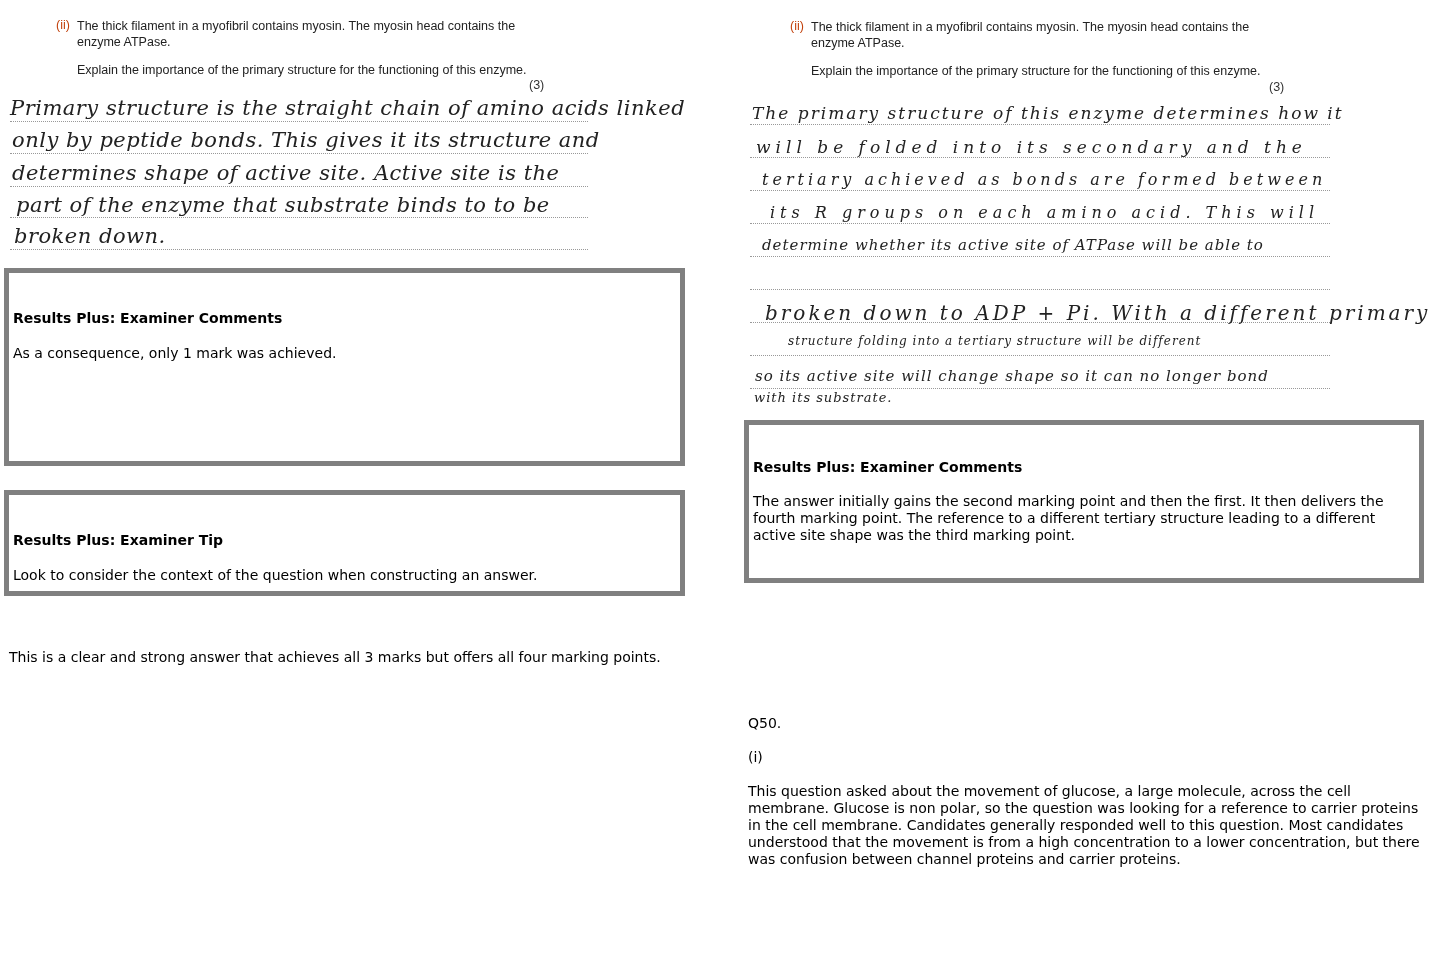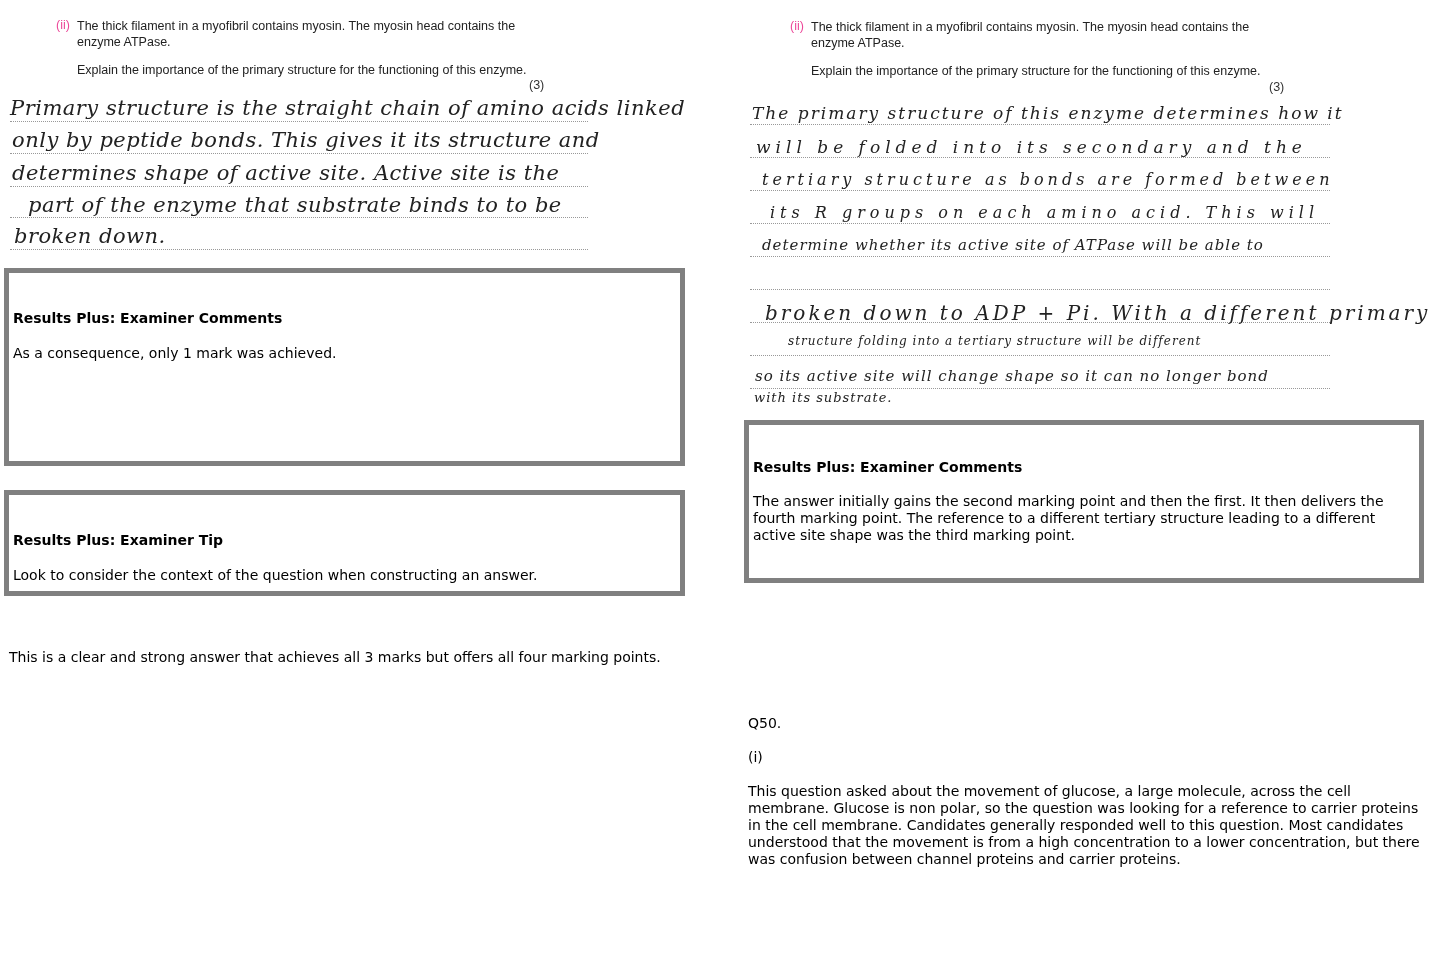--- a/index.html
+++ b/index.html
@@ -5,21 +5,21 @@
   html, body { margin:0; padding:0; background:#ffffff; }
   body { width:1445px; height:975px; position:relative; overflow:hidden;
          font-family:"DejaVu Sans", sans-serif; color:#000; }
   .col { position:absolute; top:0; }
   .col-left { left:0; width:700px; }
   .col-right { left:740px; width:705px; }
 
   
   .scan { position:absolute; background:#fff; }
   .q-label { position:absolute; font-family:"Liberation Sans", sans-serif; font-size:12.5px; color:#222; line-height:16px; }
-  .q-num { position:absolute; font-family:"Liberation Sans", sans-serif; font-size:12.5px; color:#ec4899; }
+  .q-num { position:absolute; font-family:"Liberation Sans", sans-serif; font-size:12.5px; color:#c2410c; }
   .q-marks { position:absolute; font-family:"Liberation Sans", sans-serif; font-size:12.5px; color:#333; }
   .hw-line { position:absolute; height:0; border-bottom:1px dotted #999; }
   .hw-text { position:absolute; font-family:"DejaVu Serif", serif; font-style:italic; color:#222;
              white-space:nowrap; letter-spacing:0.5px; }
 
   
   .box { position:absolute; border:5px solid #808080; background:#fff; box-sizing:border-box; }
   .box-title { position:absolute; left:4px; font-weight:bold; font-size:14px; }
   .box-body { position:absolute; left:4px; right:0; font-size:14px; line-height:17px; }
   .box-body p { margin:0 0 17px 0; }
@@ -42,21 +42,21 @@
 
     <div class="hw-line" style="left:10px;top:121px;width:578px;"></div>
     <div class="hw-line" style="left:10px;top:153px;width:578px;"></div>
     <div class="hw-line" style="left:10px;top:186px;width:578px;"></div>
     <div class="hw-line" style="left:10px;top:217px;width:578px;"></div>
     <div class="hw-line" style="left:10px;top:249px;width:578px;"></div>
 
     <div class="hw-text" style="left:10px;top:96px;font-size:21px;">Primary structure is the straight chain of amino acids linked</div>
     <div class="hw-text" style="left:12px;top:128px;font-size:21px;text-align:right;">only by peptide bonds. This gives it its structure and</div>
     <div class="hw-text" style="left:12px;top:161px;font-size:21px;">determines shape of active site. Active site is the</div>
-    <div class="hw-text" style="left:28px;top:193px;font-size:21px;">part of the enzyme that substrate binds to to be</div>
+    <div class="hw-text" style="left:16px;top:193px;font-size:21px;">part of the enzyme that substrate binds to to be</div>
     <div class="hw-text" style="left:14px;top:224px;font-size:21px;">broken down.</div>
   </div>
 
   <div class="box" style="left:4px;top:268px;width:681px;height:198px;">
     <div class="box-title" style="top:37px;">Results Plus: Examiner Comments</div>
     <div class="box-body" style="top:72px;">
       <p>As a consequence, only 1 mark was achieved.</p>
     </div>
   </div>
 
@@ -84,21 +84,21 @@
     <div class="hw-line" style="left:10px;top:190px;width:580px;"></div>
     <div class="hw-line" style="left:10px;top:223px;width:580px;"></div>
     <div class="hw-line" style="left:10px;top:256px;width:580px;"></div>
     <div class="hw-line" style="left:10px;top:289px;width:580px;"></div>
     <div class="hw-line" style="left:10px;top:322px;width:580px;"></div>
     <div class="hw-line" style="left:10px;top:355px;width:580px;"></div>
     <div class="hw-line" style="left:10px;top:388px;width:580px;"></div>
 
     <div class="hw-text" style="left:12px;top:103px;font-size:17px;letter-spacing:2px;">The primary structure of this enzyme determines how it</div>
     <div class="hw-text" style="left:16px;top:137px;font-size:17px;letter-spacing:5px;">will be folded into its secondary and the</div>
-    <div class="hw-text" style="left:22px;top:170px;font-size:16px;letter-spacing:4px;">tertiary structure as bonds are formed between</div>
+    <div class="hw-text" style="left:22px;top:170px;font-size:16px;letter-spacing:4px;">tertiary achieved as bonds are formed between</div>
     <div class="hw-text" style="left:30px;top:203px;font-size:16px;letter-spacing:5px;">its R groups on each amino acid. This will</div>
     <div class="hw-text" style="left:22px;top:236px;font-size:15px;letter-spacing:1px;">determine whether its active site of ATPase will be able to</div>
     <div class="hw-text" style="left:25px;top:301px;font-size:20px;letter-spacing:3px;">broken down to ADP + Pi. With a different primary</div>
     <div class="hw-text" style="left:20px;top:334px;font-size:12px;letter-spacing:1px;margin-left:28px;">structure folding into a tertiary structure will be different</div>
     <div class="hw-text" style="left:15px;top:367px;font-size:15px;letter-spacing:1px;text-align:center;">so its active site will change shape so it can no longer bond</div>
     <div class="hw-text" style="left:14px;top:390px;font-size:13px;letter-spacing:1px;">with its substrate.</div>
   </div>
 
   <div class="box" style="left:4px;top:420px;width:680px;height:163px;">
     <div class="box-title" style="top:34px;">Results Plus: Examiner Comments</div>

